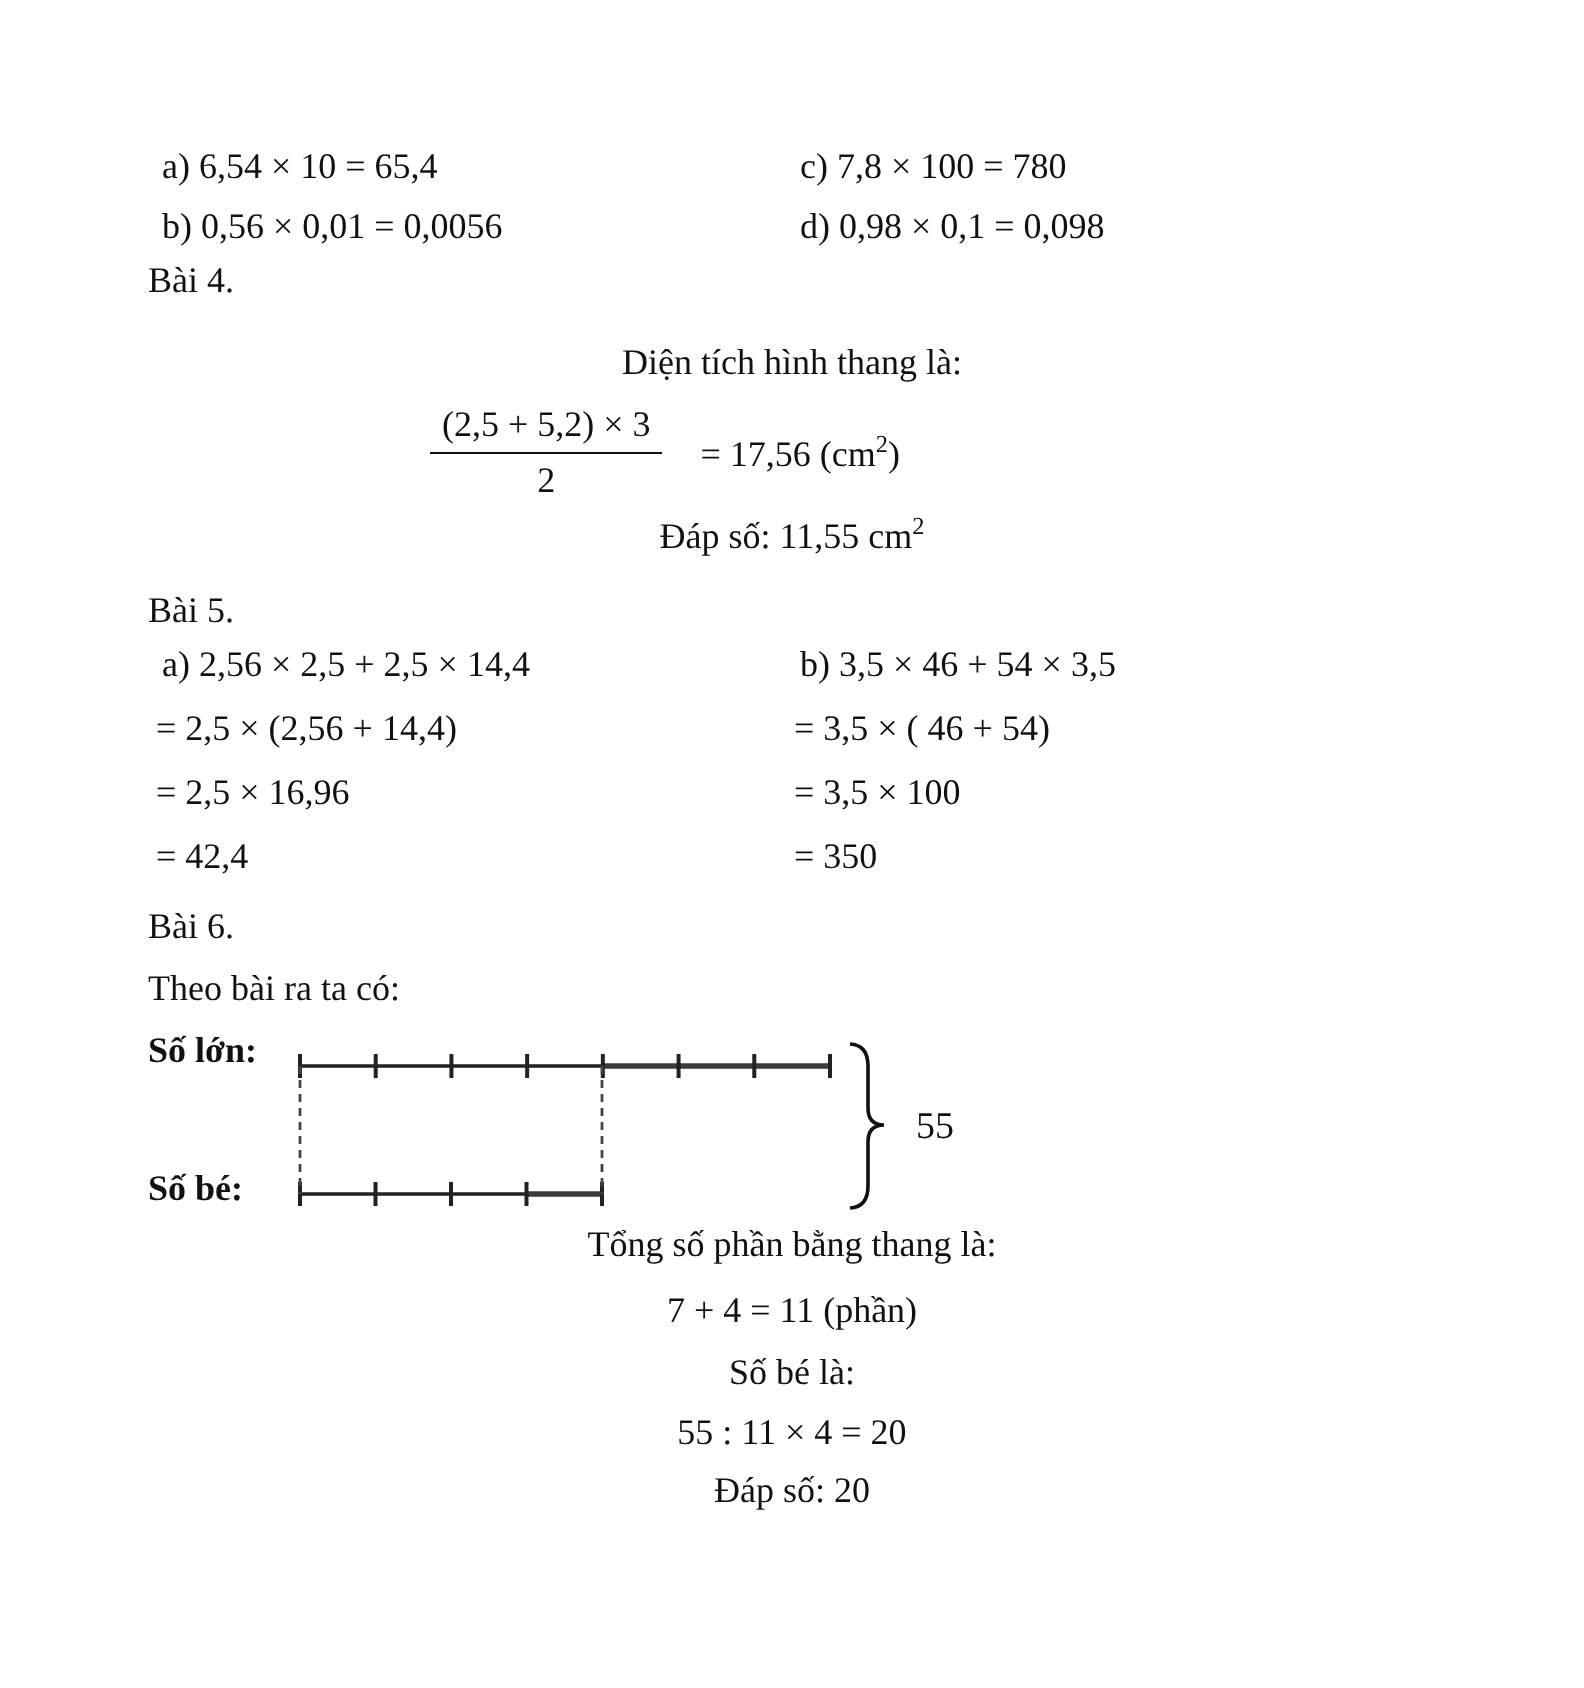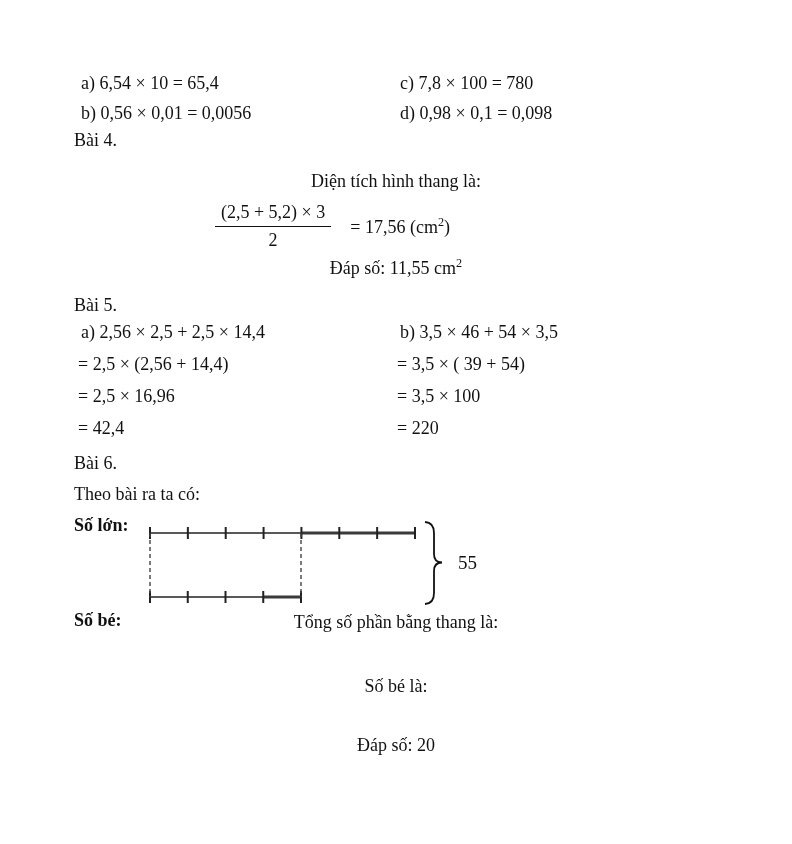--- a/index.html
+++ b/index.html
@@ -61,36 +61,36 @@
 
   <div class="center" style="top:256px"><span>Đáp số: 11,55 cm</span><sup>2</sup></div>
 
   <div class="heading" style="top:295px">Bài 5.</div>
   <div class="row" style="top:322px">
     <span class="col-l">a) 2,56 × 2,5 + 2,5 × 14,4</span>
     <span class="col-r">b) 3,5 × 46 + 54 × 3,5</span>
   </div>
   <div class="row" style="top:354px">
     <span class="col-l" style="left:78px">= 2,5 × (2,56 + 14,4)</span>
-    <span class="col-r" style="left:397px">= 3,5 × ( 39 + 54)</span>
+    <span class="col-r" style="left:397px">= 3,5 × ( 46 + 54)</span>
   </div>
   <div class="row" style="top:386px">
     <span class="col-l" style="left:78px">= 2,5 × 16,96</span>
     <span class="col-r" style="left:397px">= 3,5 × 100</span>
   </div>
   <div class="row" style="top:418px">
     <span class="col-l" style="left:78px">= 42,4</span>
-    <span class="col-r" style="left:397px">= 220</span>
+    <span class="col-r" style="left:397px">= 350</span>
   </div>
 
   <div class="heading" style="top:453px">Bài 6.</div>
   <div class="boldline" style="top:484px">Theo bài ra ta có:</div>
 
   <div class="bar-label" style="top:515px">Số lớn:</div>
-  <div class="bar-label" style="top:610px">Số bé:</div>
+  <div class="bar-label" style="top:584px">Số bé:</div>
 
   <svg class="diagram" viewBox="0 0 360 115" xmlns="http://www.w3.org/2000/svg">
     <line class="bar-line" x1="10" y1="28" x2="161" y2="28"></line>
     <line class="bar-line thick" x1="161" y1="28" x2="275" y2="28"></line>
     <line class="bar-line" x1="10" y1="92" x2="124" y2="92"></line>
     <line class="bar-line thick" x1="124" y1="92" x2="161" y2="92"></line>
     <g id="ticks-top" class="ticks">
         <line x1="10" x2="10" y1="22" y2="34"></line>
         <line x1="47.857142857142854" x2="47.857142857142854" y1="22" y2="34"></line>
         <line x1="85.71428571428571" x2="85.71428571428571" y1="22" y2="34"></line>
@@ -107,16 +107,18 @@
         <line x1="123.25" x2="123.25" y1="86" y2="98"></line>
         <line x1="161" x2="161" y1="86" y2="98"></line>
       </g>
     <line class="dashed" x1="10" y1="28" x2="10" y2="92"></line>
     <line class="dashed" x1="161" y1="28" x2="161" y2="92"></line>
     <path class="brace" d="M285,17 Q294,17.5 294,28 L294,49 Q294,57.5 302,57.5 Q294,57.5 294,66 L294,88 Q294,98.5 285,99"></path>
     <text class="total" x="318" y="64">55</text>
   </svg>
 
   <div class="center" style="top:612px">Tổng số phần bằng thang là:</div>
+  <div class="center" style="top:645px">7 + 4 = 11 (phần)</div>
   <div class="center" style="top:676px">Số bé là:</div>
+  <div class="center" style="top:706px">55 : 11 × 4 = 20</div>
   <div class="center" style="top:735px">Đáp số: 20</div>
 
 </div>
 
 </body></html>

